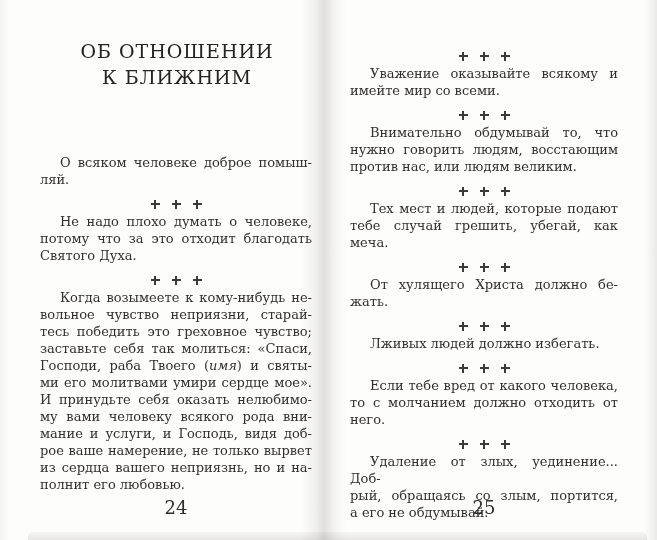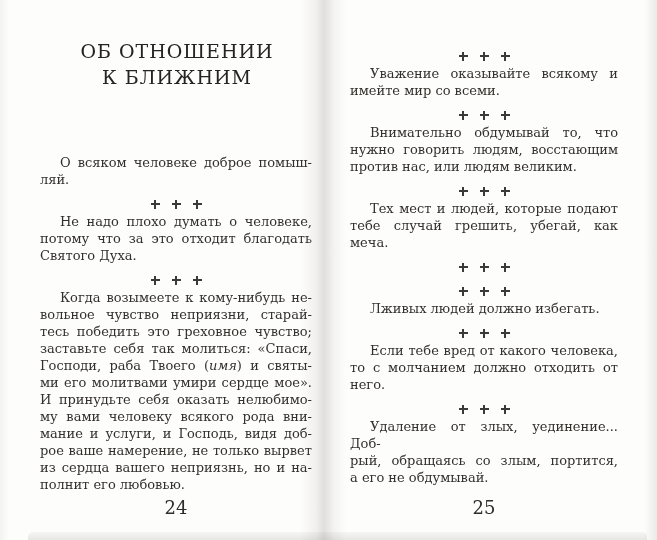--- a/index.html
+++ b/index.html
@@ -99,20 +99,24 @@
           <div class="line first">Внимательно обдумывай то, что</div>
           <div class="line">нужно говорить людям, восстающим</div>
           <div class="line last">против нас, или людям великим.</div>
         </div>
         <div class="ornament"><span class="cross"></span><span class="cross"></span><span class="cross"></span></div>
         <div class="para">
           <div class="line first">Тех мест и людей, которые подают</div>
           <div class="line last">тебе случай грешить, убегай, как меча.</div>
         </div>
         <div class="ornament"><span class="cross"></span><span class="cross"></span><span class="cross"></span></div>
+        <div class="para">
+          <div class="line first">От хулящего Христа должно бе-</div>
+          <div class="line last">жать.</div>
+        </div>
         <div class="ornament"><span class="cross"></span><span class="cross"></span><span class="cross"></span></div>
         <div class="para">
           <div class="line first last">Лживых людей должно избегать.</div>
         </div>
         <div class="ornament"><span class="cross"></span><span class="cross"></span><span class="cross"></span></div>
         <div class="para">
           <div class="line first">Если тебе вред от какого человека,</div>
           <div class="line">то с молчанием должно отходить от</div>
           <div class="line last">него.</div>
         </div>

